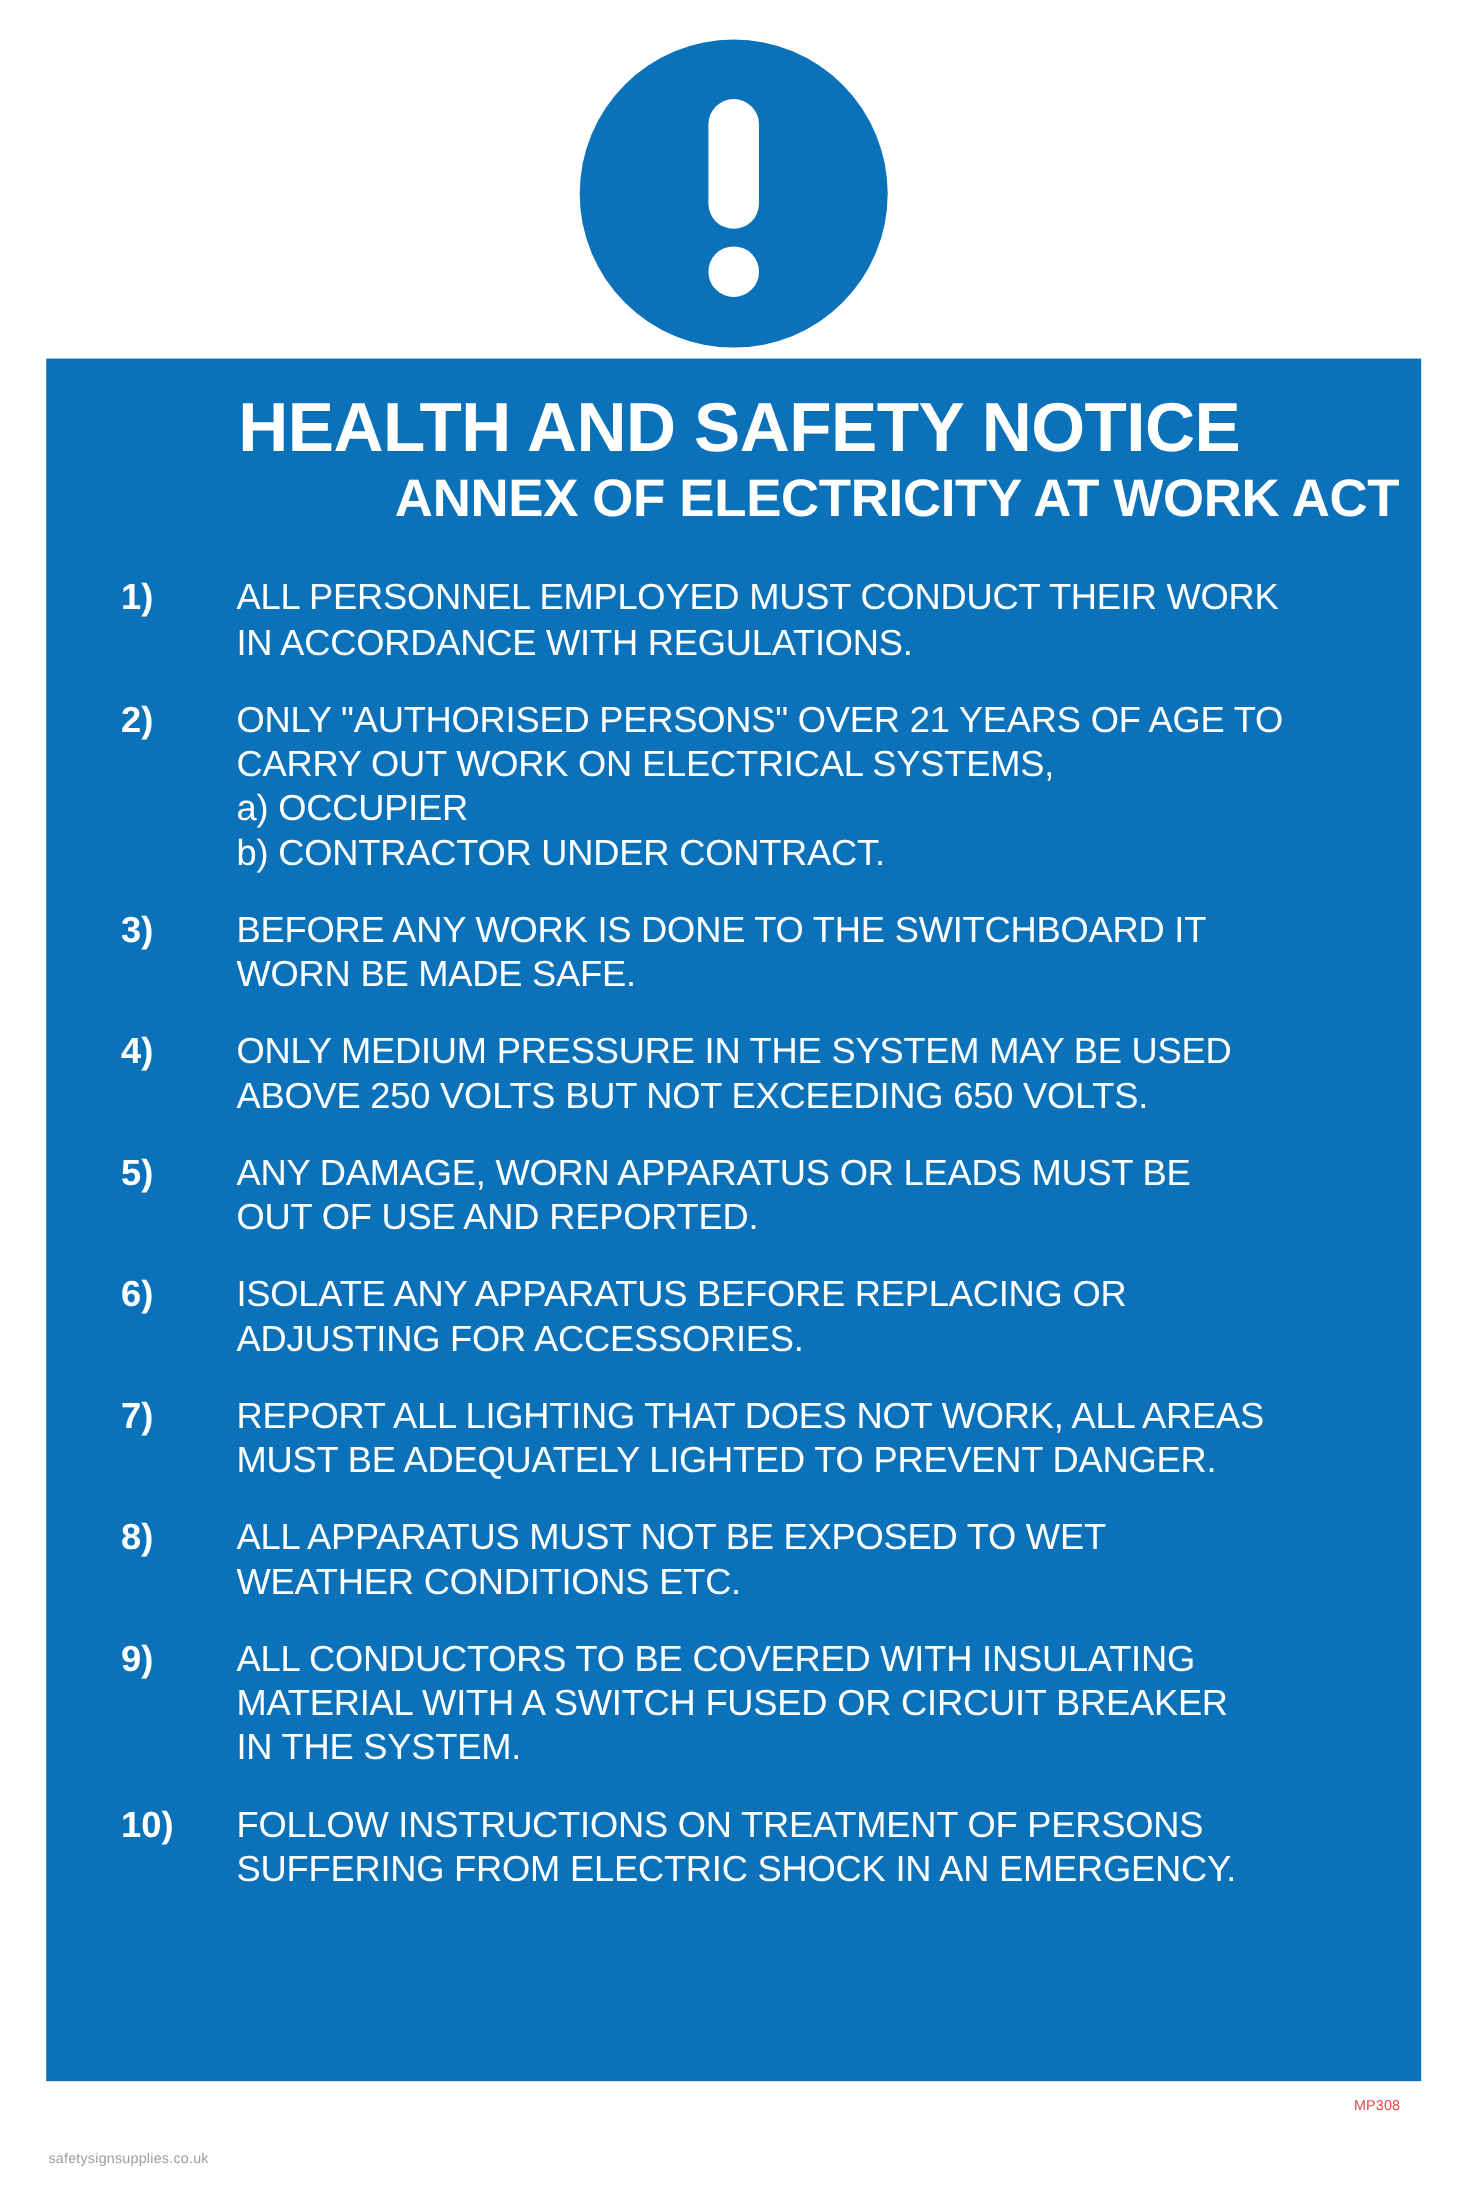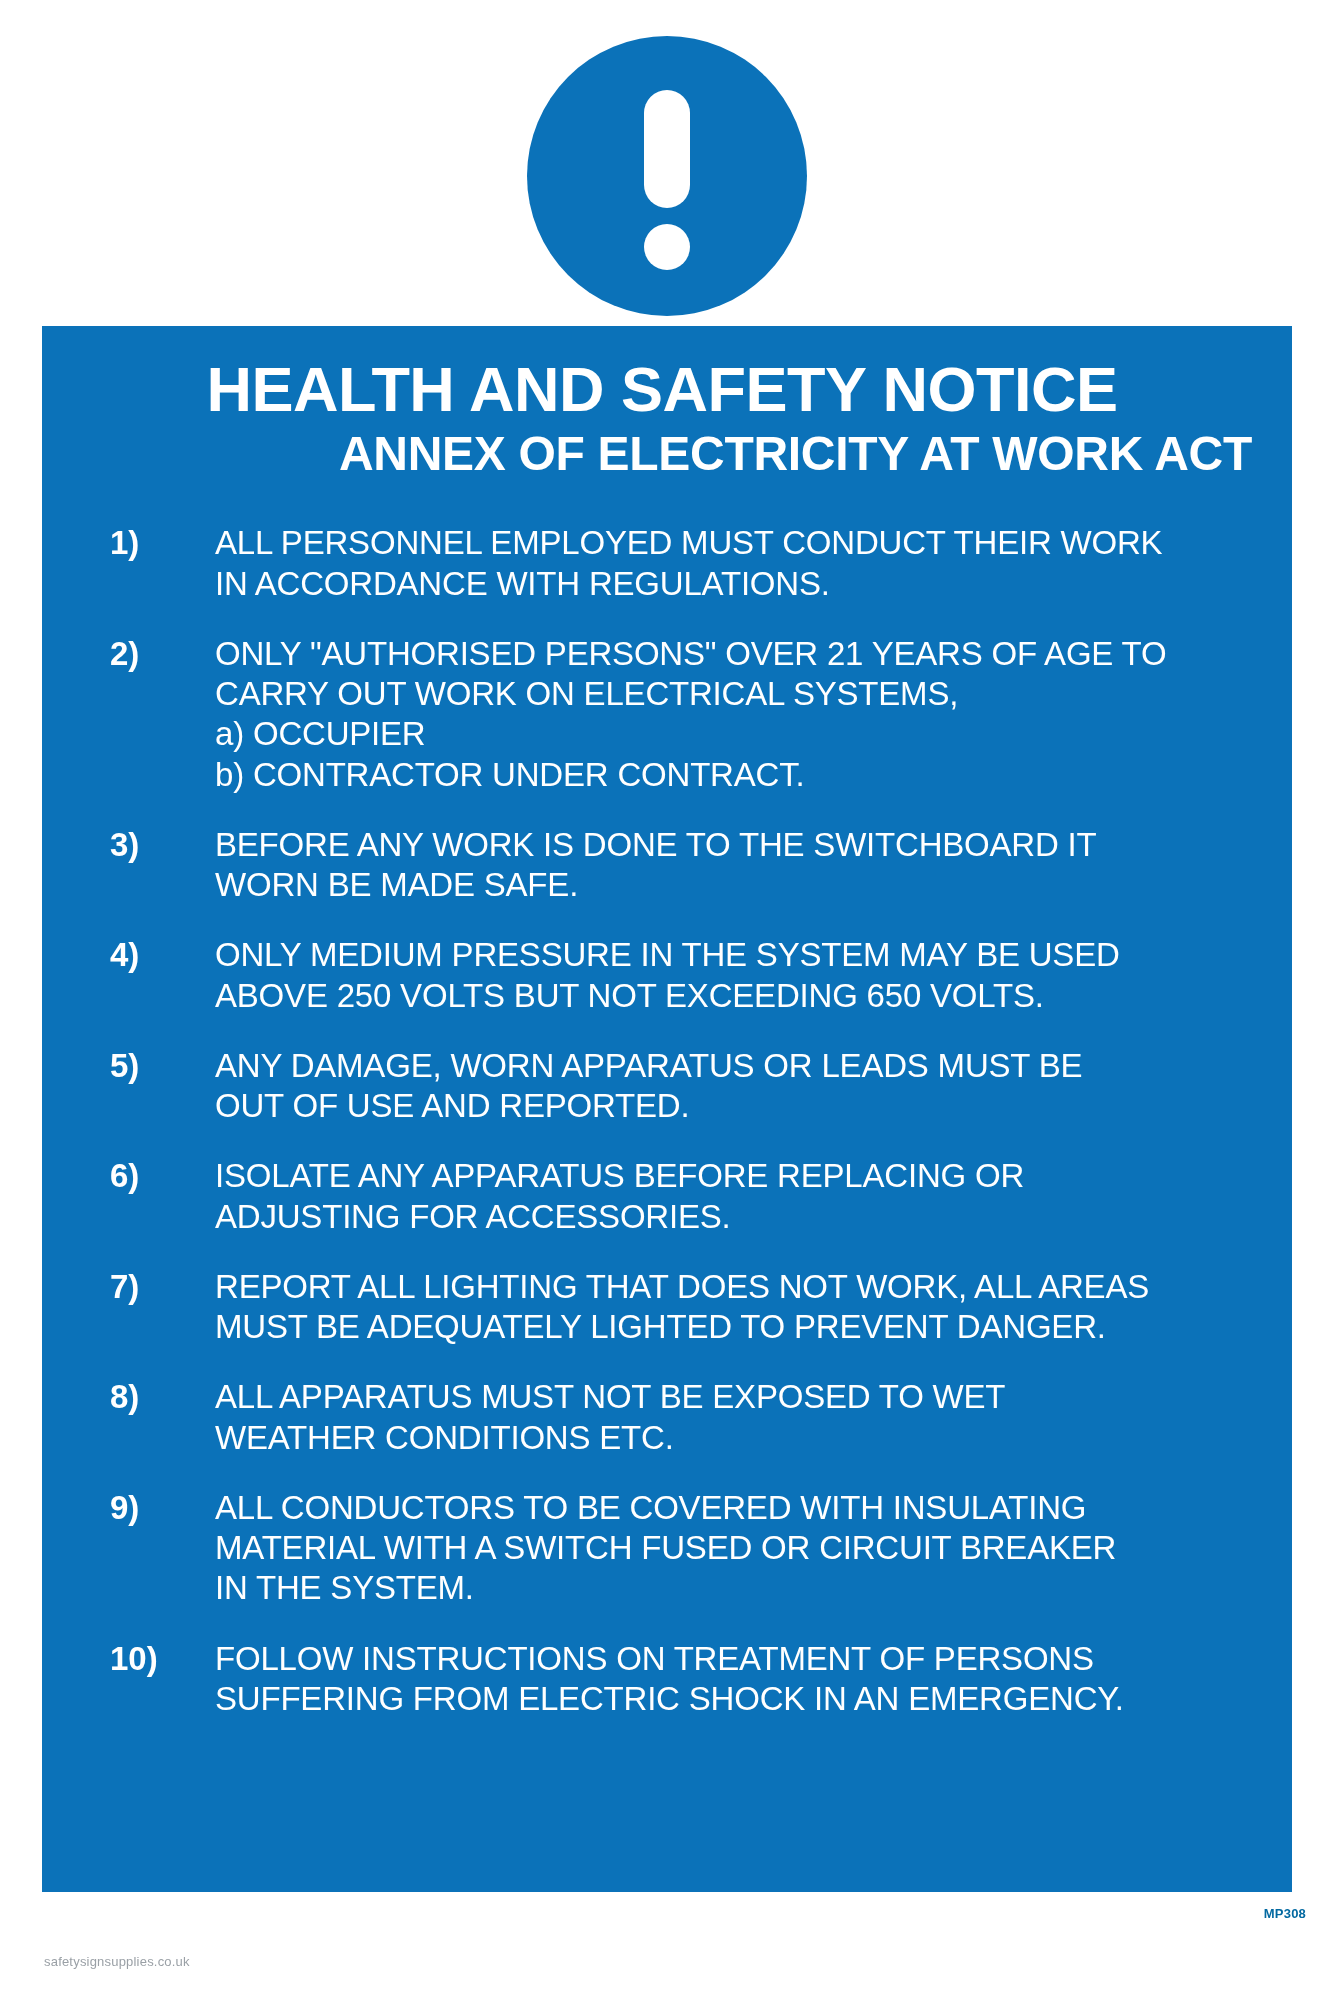--- a/index.html
+++ b/index.html
@@ -63,21 +63,21 @@
   
   .panel {
     position: absolute;
     left: 42px;
     top: 326px;
     width: 1250px;
     height: 1566px;
     background: #0b72b9;
     color: #ffffff;
     box-sizing: border-box;
-    padding: 22px 40px 0 30px;
+    padding: 22px 20px 0 30px;
   }
   .title {
     text-align: center;
     font-size: 63px;
     line-height: 1.0;
     font-weight: bold;
     letter-spacing: -0.5px;
     margin: 10px 0 0 0;
   }
   .subtitle {
@@ -120,26 +120,26 @@
   .footer-left {
     position: absolute;
     left: 44px;
     top: 1954px;
     font-size: 13px;
     color: #9aa0a6;
     letter-spacing: 0.2px;
   }
   .footer-right {
     position: absolute;
-    right: 28px;
+    right: 61px;
     top: 1906px;
     font-size: 13px;
-    color: #0369a1;
+    color: #ef4444;
     letter-spacing: 0.2px;
-    font-weight: bold;
+    font-weight: normal;
   }
 </style>
 </head>
 <body>
 
 <div class="sign-wrap">
 
   <div class="pictogram">
     <div class="picto-circle">
       <div class="picto-bar"></div>

